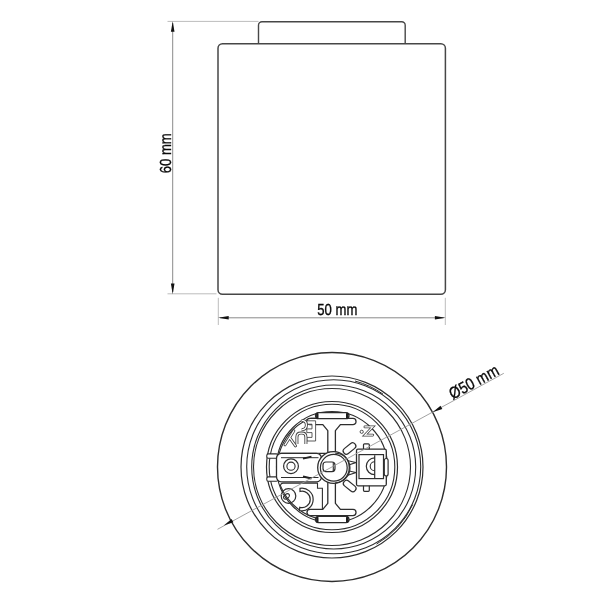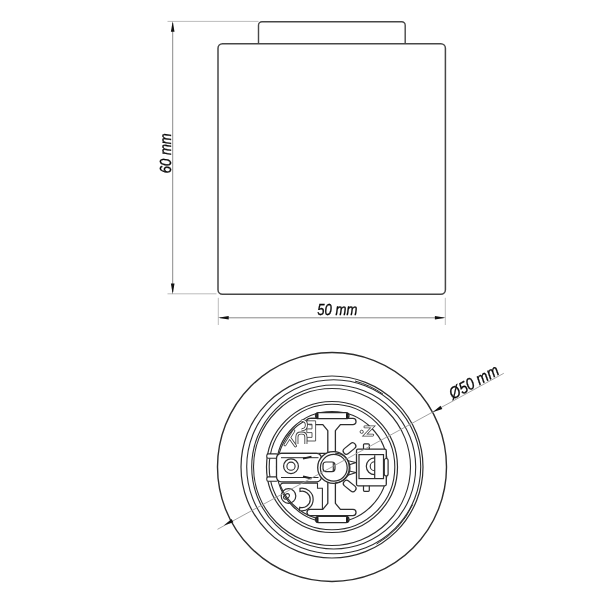--- a/index.html
+++ b/index.html
@@ -1,16 +1,16 @@
 <!DOCTYPE html>
 <html><head>
 <meta charset="utf-8">
 <style>
   html,body{margin:0;padding:0;background:#ffffff;}
-  .page{width:600px;height:600px;position:relative;font-family:"Liberation Sans",sans-serif;font-style:italic;}
+  .page{width:600px;height:600px;position:relative;font-family:"Liberation Sans",sans-serif;}
   svg{position:absolute;top:0;left:0;}
   text{font-family:"Liberation Sans",sans-serif;fill:#0a0a0a;stroke:#0a0a0a;stroke-width:0.35;-webkit-font-smoothing:antialiased;}
 </style>
 </head>
 <body>
 <div class="page">
 <svg width="600" height="600" viewBox="0 0 600 600" text-rendering="geometricPrecision">
 
   <rect x="258.5" y="21.8" width="146.7" height="26" rx="3.5" fill="#ffffff" stroke="#474747" stroke-width="1.4"></rect>
 

